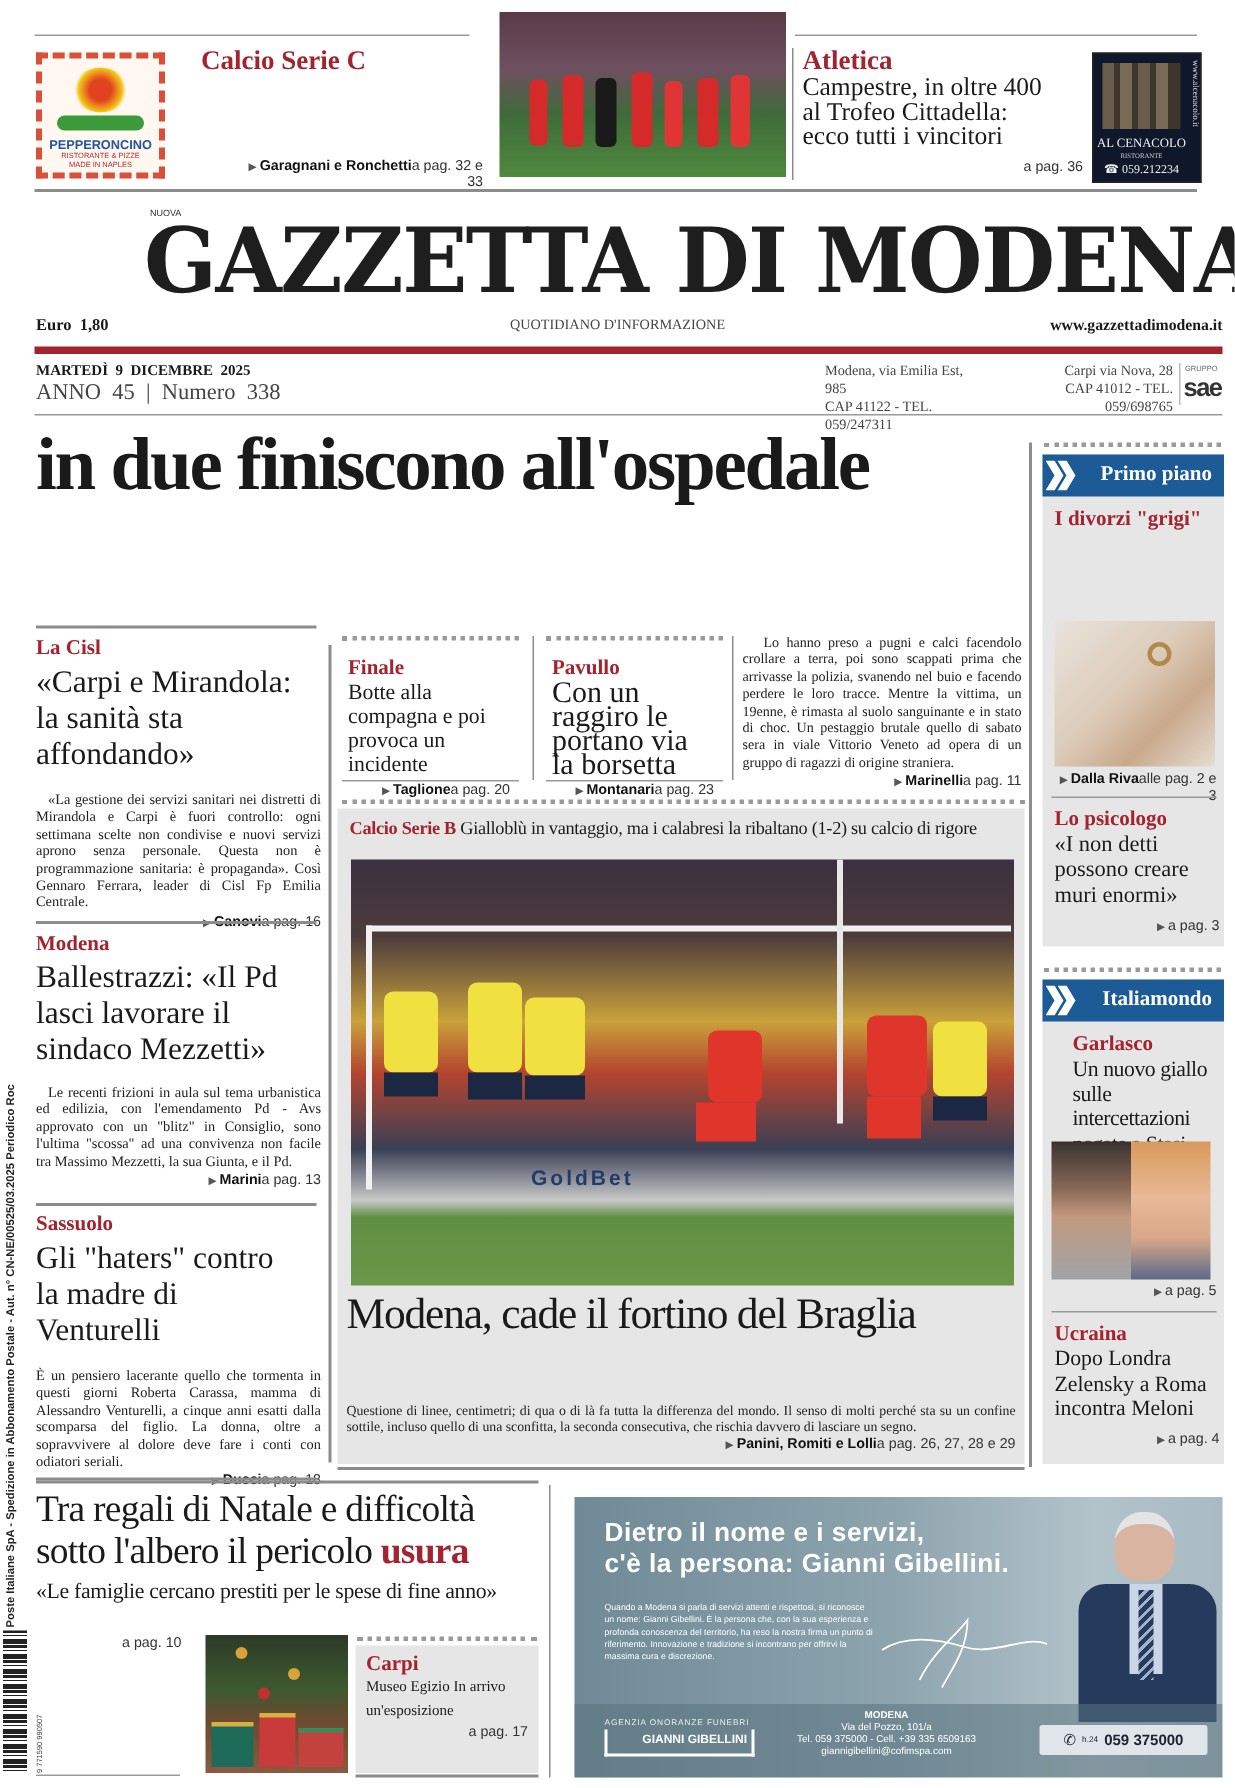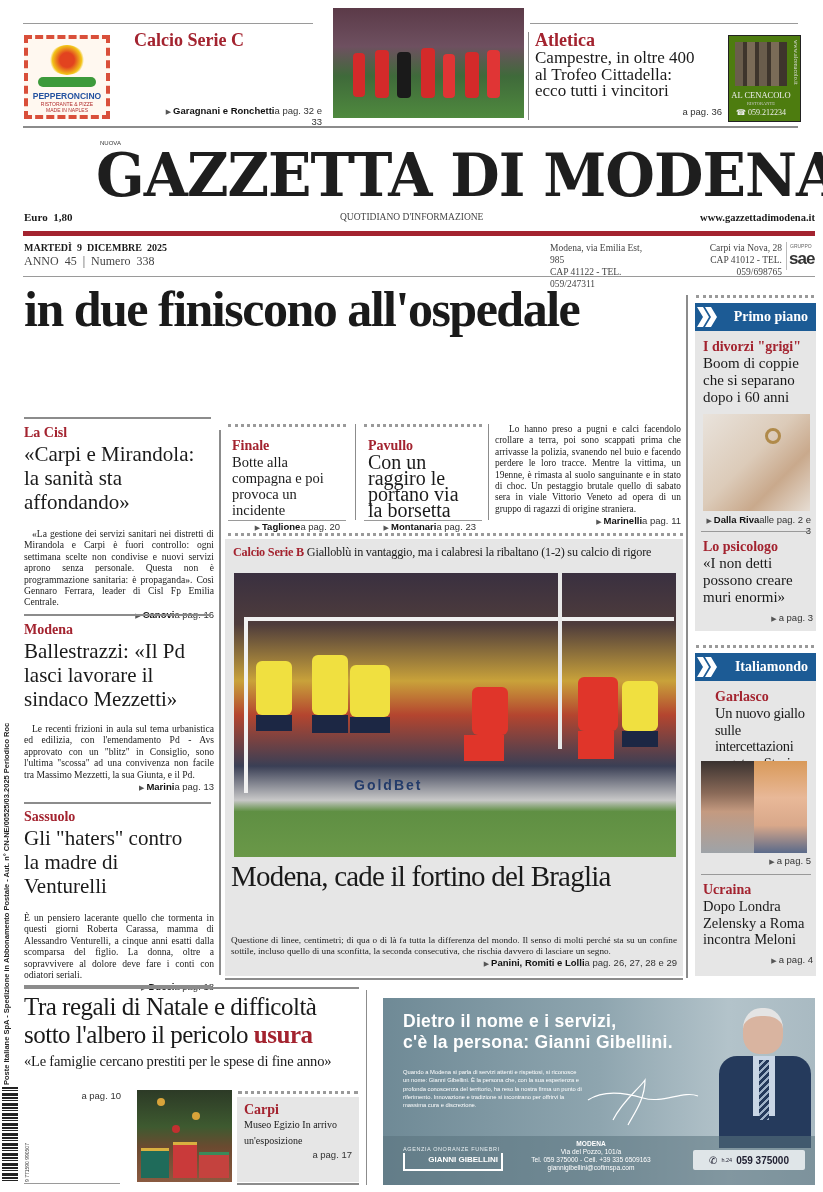--- a/index.html
+++ b/index.html
@@ -52,39 +52,39 @@
 </div>
 
 <div class="vr" style="left:528px; top:32px; height:88px; width:1px;"></div>
 
 <div class="abs" style="left:535px; top:30px; width:190px;">
   <div class="kicker" style="font-size:18px; line-height:20px;">Atletica</div>
   <div style="font-size:17px; line-height:16.5px; width:170px;">Campestre, in oltre 400 al Trofeo Cittadella: ecco tutti i vincitori</div>
 </div>
 <div class="abs ref" style="left:640px; top:106px; width:82px;">a pag. 36</div>
 
-<div class="abs" style="left:728px; top:35px; width:73px; height:87px; background:#4d7c0f; border:1px solid #222;">
+<div class="abs" style="left:728px; top:35px; width:73px; height:87px; background:#0f172a; border:1px solid #222;">
   <div class="abs" style="left:6px; top:6px; width:52px; height:44px; background:linear-gradient(90deg,#6a5d4c 0 8px,#3e352c 8px 12px,#7a6b57 12px 20px,#3e352c 20px 24px,#6a5d4c 24px 32px,#3e352c 32px 36px,#7a6b57 36px 44px,#3e352c 44px);"></div>
   <div class="abs" style="left:2px; top:54px; width:60px; font-size:8.5px; color:#eee; text-align:center;">AL CENACOLO</div>
   <div class="abs" style="left:2px; top:65px; width:60px; font-size:4.5px; color:#ccc; text-align:center;">RISTORANTE</div>
   <div class="abs" style="left:2px; top:72px; width:60px; font-size:8px; color:#eee; text-align:center;">☎ 059.212234</div>
   <div class="abs" style="left:58px; top:4px; width:78px; font-size:6px; color:#ddd; transform:rotate(90deg); transform-origin:0 0; left:70px;">www.alcenacolo.it</div>
 </div>
 
 <div class="hr" style="left:23px; top:126px; width:775px; height:2px;"></div>
 
 <div class="abs sans" style="left:100px; top:140px; font-size:6px; color:#333;">NUOVA</div>
 <div class="abs" style="left:96px; top:140px; width:650px; font-family:'DejaVu Serif',serif; font-weight:bold; font-size:57px; line-height:70px; letter-spacing:-1px; transform:scaleY(1.05); white-space:nowrap; color:#1e1e1e;">GAZZETTA DI MODENA</div>
 <div class="abs" style="left:24px; top:211px; font-size:11px; font-weight:bold; white-space:pre;">Euro  1,80</div>
 <div class="abs" style="left:340px; top:212px; font-size:9.5px; color:#444;">QUOTIDIANO D'INFORMAZIONE</div>
 <div class="abs" style="left:640px; top:212px; width:175px; text-align:right; font-size:10.5px; font-weight:bold;">www.gazzettadimodena.it</div>
 <div class="abs" style="left:23px; top:231px; width:792px; height:5px; background:#a3232f;"></div>
 
 <div class="abs" style="left:24px; top:242px; font-size:10px; font-weight:bold; white-space:pre;">MARTEDÌ  9  DICEMBRE  2025</div>
-<div class="abs" style="left:24px; top:254px; font-size:12px; color:#444; white-space:pre;">ANNO  45  |  Numero  338</div>
+<div class="abs" style="left:24px; top:254px; font-size:15px; color:#444; white-space:pre;">ANNO  45  |  Numero  338</div>
 <div class="abs" style="left:550px; top:242px; width:102px; font-size:9.5px; line-height:12px; color:#444; text-align:left;">
   <div>Modena, via Emilia Est, 985</div>
   <div>CAP 41122 - TEL. 059/247311</div>
 </div>
 <div class="abs" style="left:668px; top:242px; width:114px; font-size:9.5px; line-height:12px; color:#444; text-align:right;">
   <div>Carpi via Nova, 28</div>
   <div>CAP 41012 - TEL. 059/698765</div>
 </div>
 <div class="vr" style="left:786px; top:242px; height:28px; width:1px; background:#bbb;"></div>
 <div class="abs sans" style="left:790px; top:243px; font-size:5px; color:#666;">GRUPPO</div>
@@ -184,21 +184,20 @@
 <div class="dotted" style="left:696px; top:295px; width:118px;"></div>
 <div class="abs gray-box" style="left:695px; top:303px; width:121px; height:328px;">
   <div class="section-head">
     <svg class="chev" viewBox="0 0 22 20">
         <path d="M0 0 h6 l6 10 l-6 10 h-6 l6 -10z M8 0 h6 l6 10 l-6 10 h-6 l6 -10z" fill="#fff"></path>
       </svg>
     <span>Primo piano</span>
   </div>
   <div style="padding:8px 8px 0 8px;">
     <div class="kicker" style="font-size:14px; line-height:16px;">I divorzi "grigi"</div>
-    <div style="font-size:15px; line-height:17px;">Boom di coppie che si separano dopo i 60 anni</div>
   </div>
   <div class="photo" style="left:8px; top:111px; width:107px; height:97px; background:linear-gradient(135deg,#e9e3dc 0%,#dccbb9 45%,#c9a98c 70%,#e6ddd3 100%);">
     <div class="abs" style="left:62px; top:14px; width:16px; height:16px; border:3px solid #b08a4a; border-radius:50%;"></div>
   </div>
   <div class="abs ref" style="left:6px; top:211px; width:110px;"><span class="arrow">▶</span><b>Dalla Riva</b><span>alle pag. 2 e 3</span></div>
   <div class="abs" style="left:6px; top:228px; width:110px; height:1px; background:#999;"></div>
   <div class="abs" style="left:8px; top:236px; width:110px;">
     <div class="kicker" style="font-size:14px; line-height:16px;">Lo psicologo</div>
     <div style="font-size:15px; line-height:17px;">«I non detti possono creare muri enormi»</div>
     <div class="ref" style="margin-top:6px;"><span class="arrow">▶</span><span>a pag. 3</span></div>

